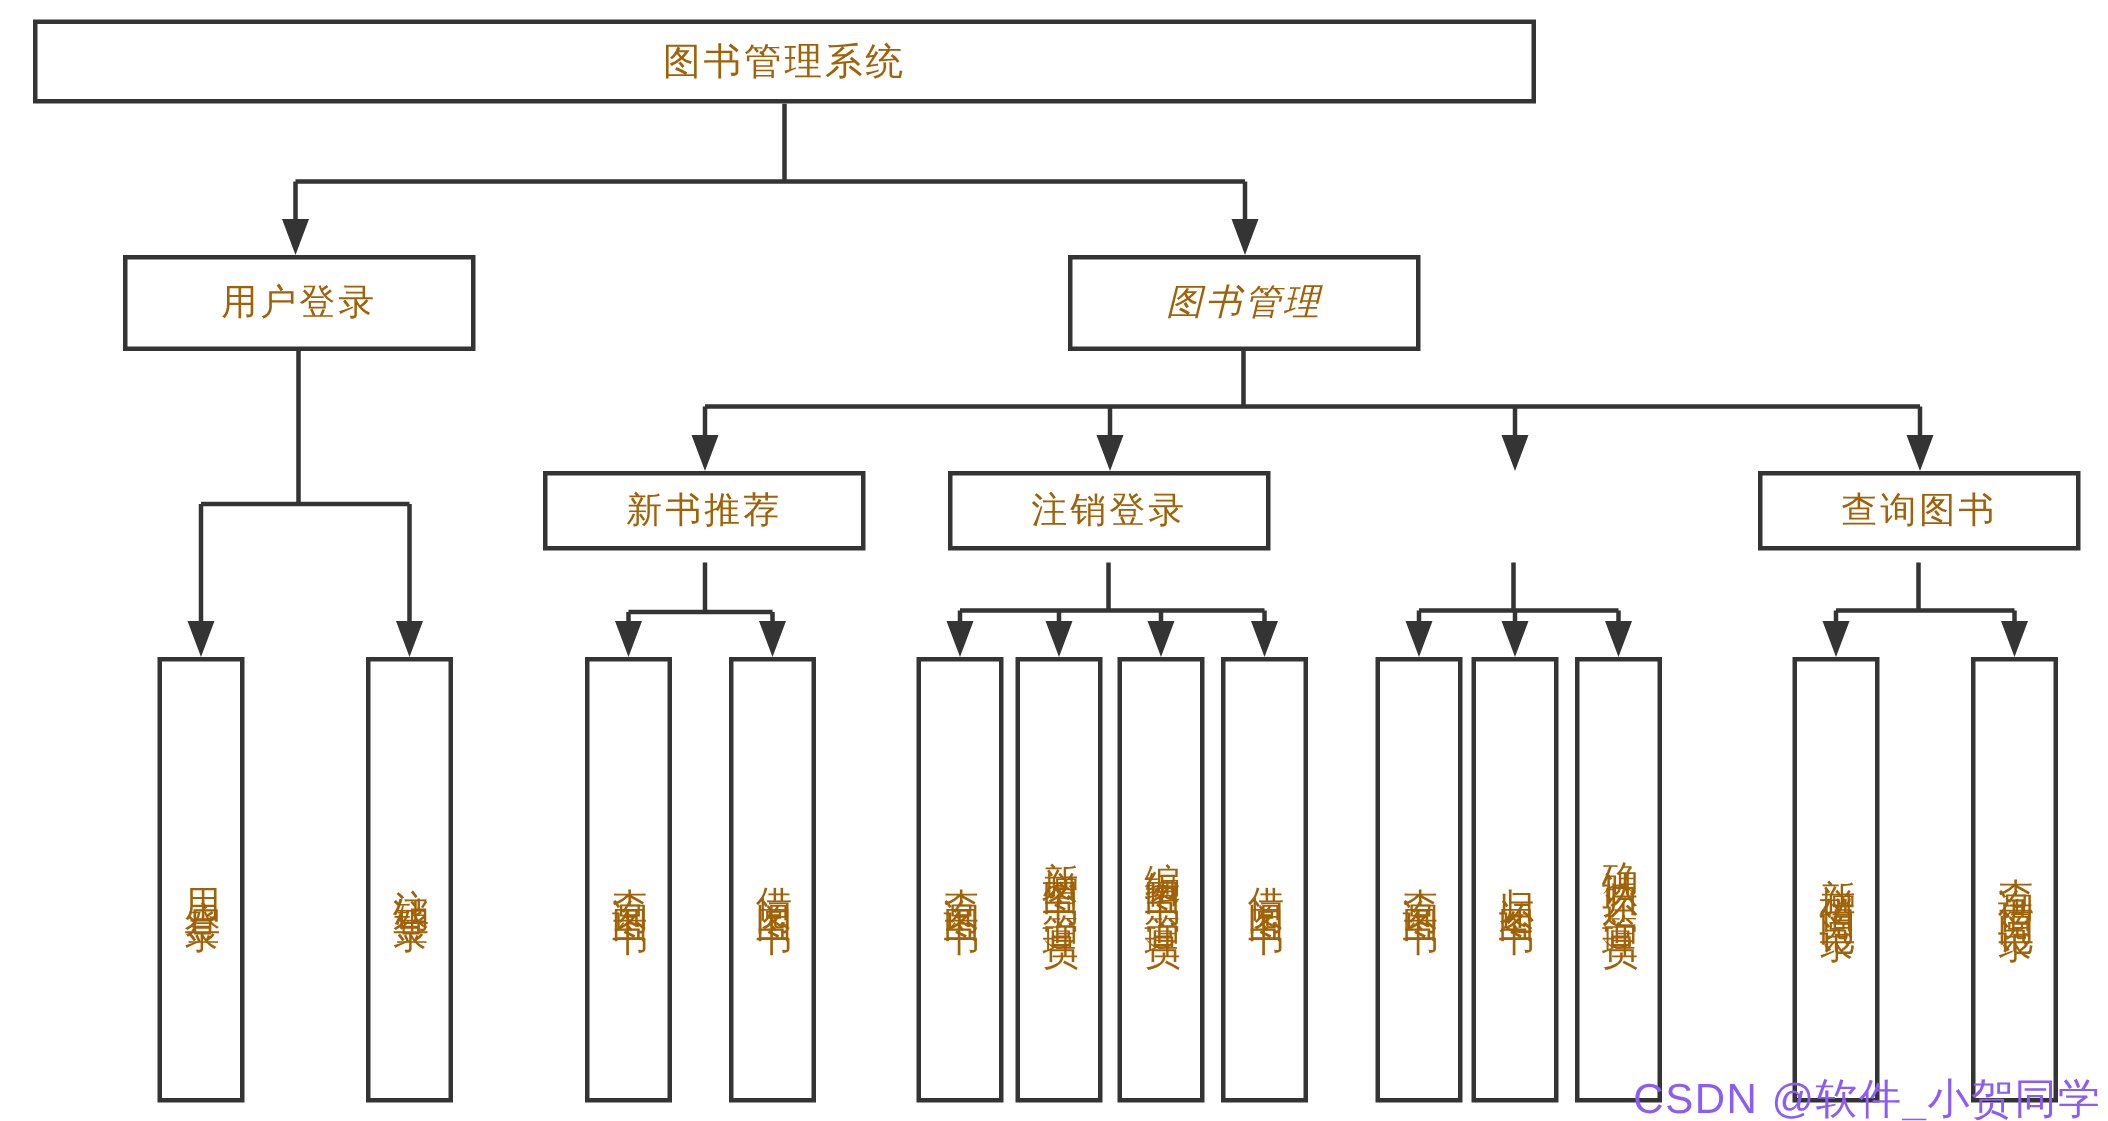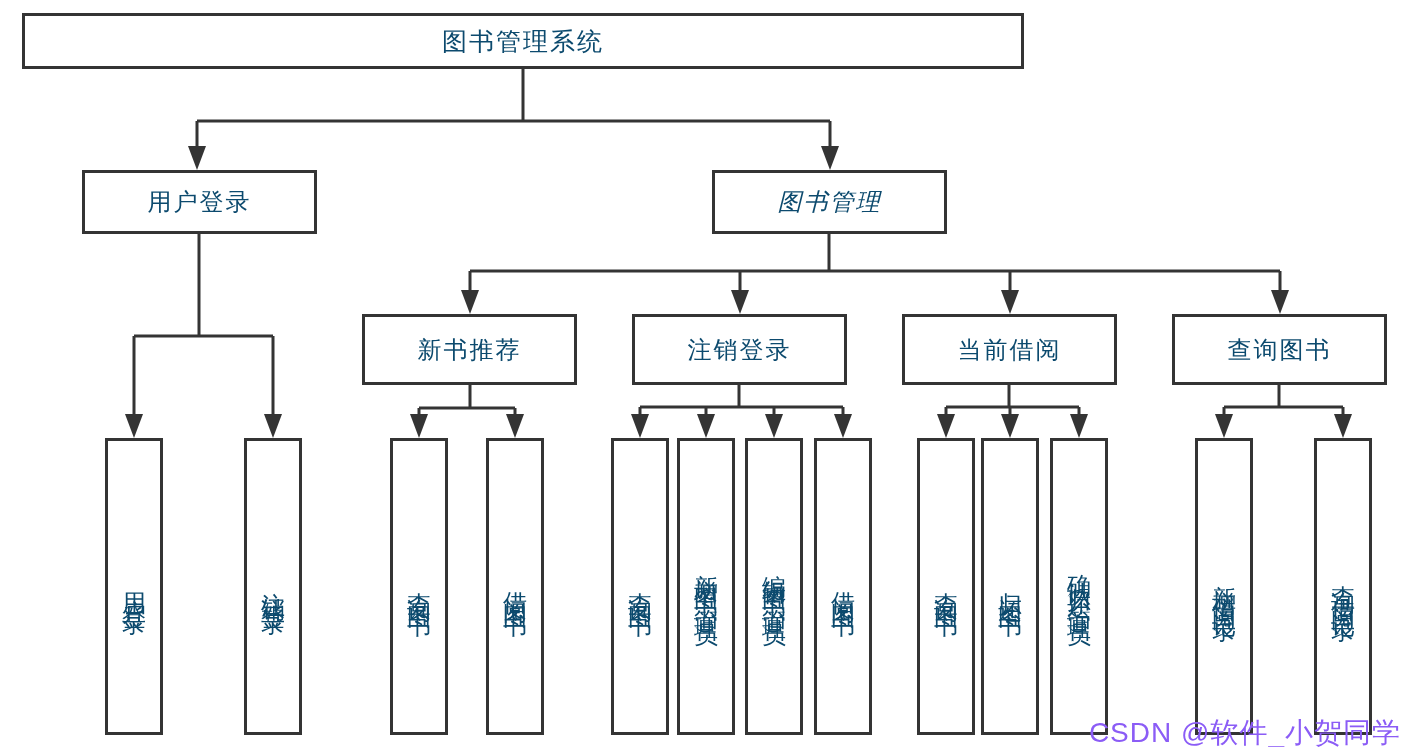--- a/index.html
+++ b/index.html
@@ -19,38 +19,38 @@
     position: absolute;
     left: 0;
     top: 0;
     z-index: 0;
   }
   .node {
     position: absolute;
     box-sizing: border-box;
     border: 3px solid #343434;
     background: #ffffff;
-    color: #0c4a6e;
+    color: #a16207;
     display: flex;
     align-items: center;
     justify-content: center;
     z-index: 1;
     text-align: center;
   }
   .h-node {
     font-size: 24px;
     letter-spacing: 2px;
     line-height: 1;
   }
   .root-node {
     left: 22px; top: 13px; width: 1002px; height: 56px;
     font-size: 25px;
   }
   .l2-node { top: 170px; width: 235px; height: 64px; }
-  .l3-node { top: 314px; width: 215px; height: 71px; }
+  .l3-node { top: 314px; width: 215px; height: 53px; }
   .v-node {
     top: 438px;
     width: 58px;
     height: 297px;
     writing-mode: vertical-rl;
     font-size: 24px;
     letter-spacing: 7px;
     line-height: 1;
   }
   #watermark {
@@ -109,21 +109,20 @@
     </g>
   </svg>
 
   <div class="node h-node root-node">图书管理系统</div>
 
   <div class="node h-node l2-node" style="left:82px;">用户登录</div>
   <div class="node h-node l2-node" style="left:712px;font-style:italic;">图书管理</div>
 
   <div class="node h-node l3-node" style="left:362px;">新书推荐</div>
   <div class="node h-node l3-node" style="left:632px;">注销登录</div>
-  <div class="node h-node l3-node" style="left:902px;">当前借阅</div>
   <div class="node h-node l3-node" style="left:1172px;">查询图书</div>
 
   <div class="node v-node" style="left:105px;">用户登录</div>
   <div class="node v-node" style="left:244px;">注销登录</div>
 
   <div class="node v-node" style="left:390px;">查询图书</div>
   <div class="node v-node" style="left:486px;">借阅图书</div>
 
   <div class="node v-node" style="left:611px;">查询图书</div>
   <div class="node v-node" style="left:677px;">新增图书（管理员）</div>

